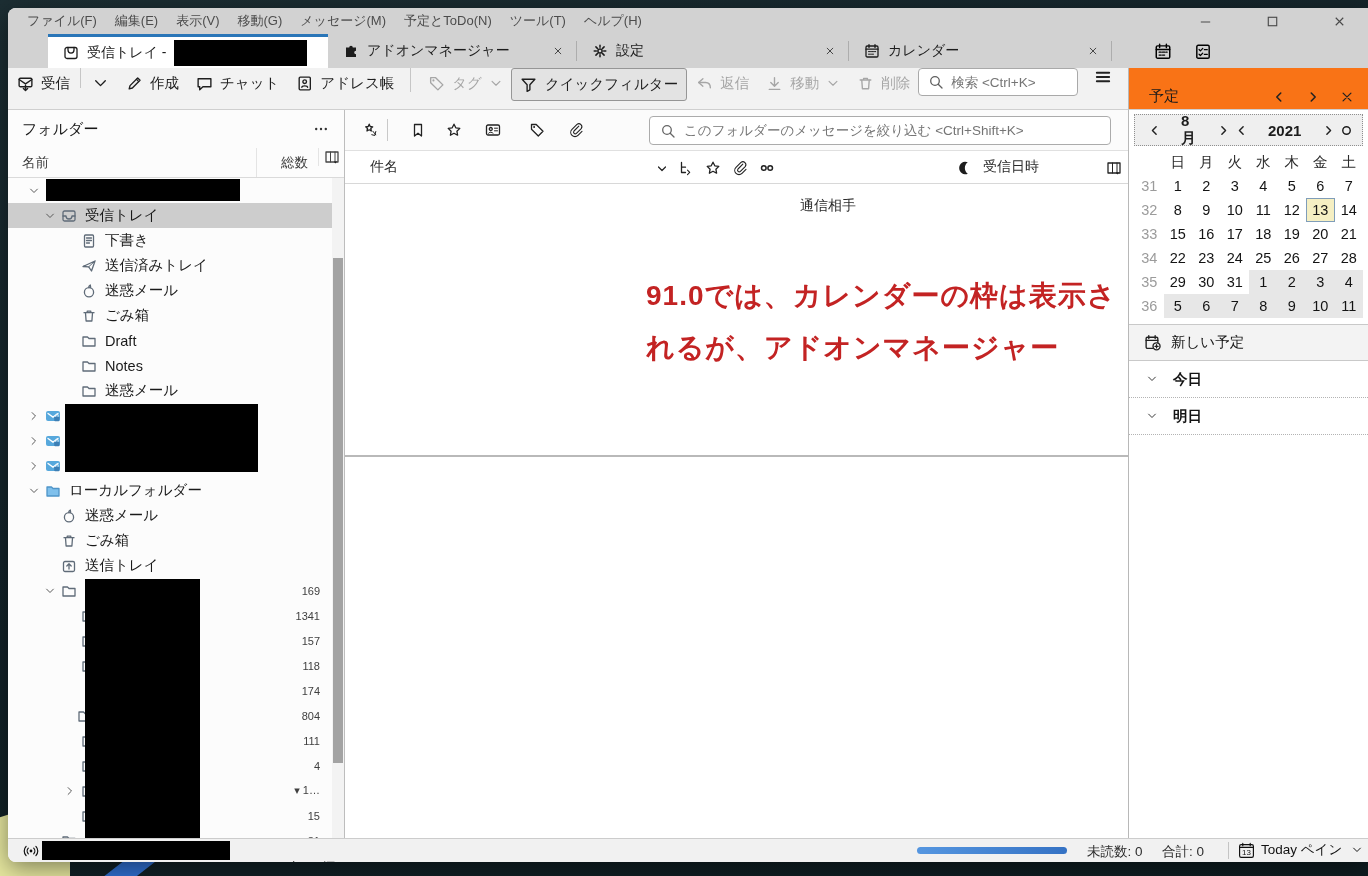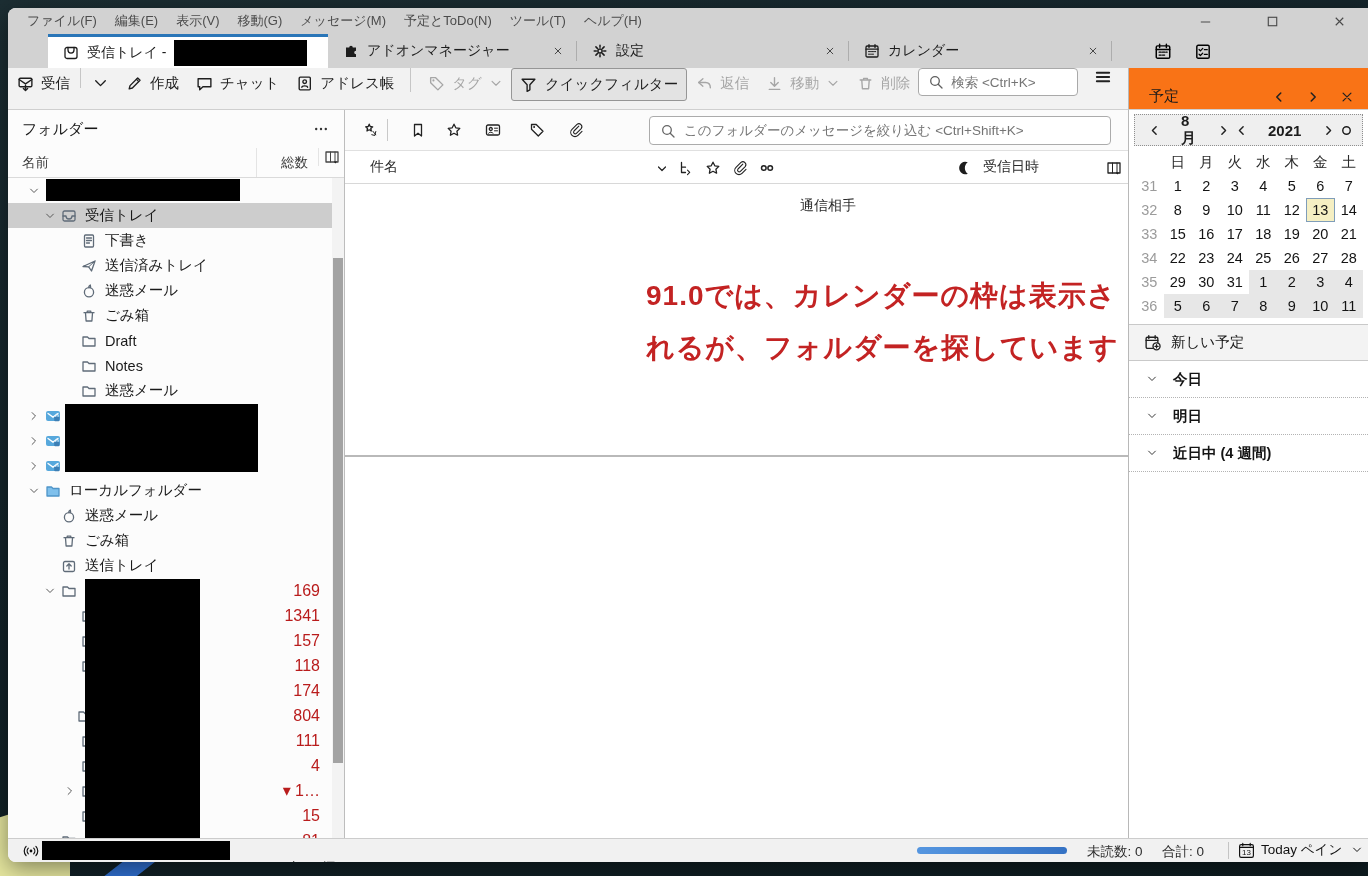--- a/index.html
+++ b/index.html
@@ -80,21 +80,21 @@
     font-size:13.5px; color:#3a3a3a; }
   .fp-col-name { padding-left:14px; flex:1; }
   .fp-col-total { width:62px; text-align:right; padding-right:10px; border-left:1px solid #e4e4e4; align-self:stretch; display:flex; align-items:center; justify-content:flex-end; }
   .fp-col-pick { width:26px; border-left:1px solid #e4e4e4; align-self:stretch; display:flex; align-items:center; justify-content:center; color:#444; }
   .folder-tree { position:absolute; left:0; top:68px; right:0; bottom:0; overflow:hidden; }
   .frow { height:25px; display:flex; align-items:center; font-size:14.5px; color:#1a1a1a; position:relative; }
   .frow.selected { background:#cdcdcd; }
   .frow .chev { width:16px; color:#555; display:inline-flex; }
   .frow .chev svg { width:12px; height:12px; }
   .frow .icn { color:#5f6b78; margin-right:7px; }
-  .frow .total { margin-left:auto; padding-right:24px; font-size:16px; color:#b91c1c; }
+  .frow .total { margin-left:auto; padding-right:24px; font-size:11px; color:#404040; }
   .tree-redact { position:absolute; background:#000; z-index:3; }
   .scroll-track { position:absolute; right:0; top:68px; bottom:0; width:12px; background:#f3f3f3; }
   .scroll-thumb { position:absolute; right:1px; top:80px; width:10px; height:505px; background:#a3a3a3; }
 
   
   .thread-pane { position:absolute; left:336px; top:0; bottom:0; width:784px;
     border-left:1px solid #bdbdbd; background:#fff; }
   .qf-bar { position:absolute; left:0; top:0; right:0; height:41px; background:#fbfbfb;
     border-bottom:1px solid #e0e0e0; }
   .qf-ic { position:absolute; top:11px; color:#222; }
@@ -833,21 +833,21 @@
         <span class="icn" style="left:760px; top:8px;" id="c-pick">
             <svg viewBox="0 0 16 16" fill="none" stroke="currentColor" stroke-width="1.3" stroke-linecap="round" stroke-linejoin="round">
               <rect x="2" y="3" width="12" height="10"></rect>
               <path d="M6.5 3v10M11 3v10" stroke-width="1"></path>
               <path d="M9.8 12.6l1.6 2 1.6-2z" fill="#1d1d1d" stroke="none"></path>
             </svg>
           </span>
       </div>
       <div class="annotation" id="annotation" style="color: rgb(195, 35, 35);">
         <div>91.0では、カレンダーの枠は表示さ</div>
-        <div>れるが、フォルダーを探しています</div>
+        <div>れるが、アドオンマネージャー</div>
       </div>
       <div class="thread-splitter"></div>
     </div>
 
     <div class="today-pane">
       <div class="mm-nav">
         <span class="grp">
           <span class="icn" id="mm-pm">
               <svg viewBox="0 0 16 16" fill="none" stroke="currentColor" stroke-width="1.3" stroke-linecap="round" stroke-linejoin="round">
                 <path d="M10 3.5L5.5 8l4.5 4.5" stroke-width="1.8"></path>
@@ -971,28 +971,20 @@
             </span>
             <span>今日</span>
           </div>
           <div class="np-sec">
             <span class="chev icn">
               <svg viewBox="0 0 16 16" fill="none" stroke="currentColor" stroke-width="1.3" stroke-linecap="round" stroke-linejoin="round">
                 <path d="M3.5 5.5l4.5 4.5 4.5-4.5"></path>
               </svg>
             </span>
             <span>明日</span>
-          </div>
-          <div class="np-sec">
-            <span class="chev icn">
-              <svg viewBox="0 0 16 16" fill="none" stroke="currentColor" stroke-width="1.3" stroke-linecap="round" stroke-linejoin="round">
-                <path d="M3.5 5.5l4.5 4.5 4.5-4.5"></path>
-              </svg>
-            </span>
-            <span>近日中 (4 週間)</span>
           </div>
         </div>
     </div>
 
   </div>
 
   <div class="statusbar">
     <span class="icn sb-radio" id="sb-radio">
         <svg viewBox="0 0 16 16" fill="none" stroke="currentColor" stroke-width="1.3" stroke-linecap="round" stroke-linejoin="round">
           <circle cx="8" cy="8" r="1.4" fill="currentColor" stroke="none"></circle>

